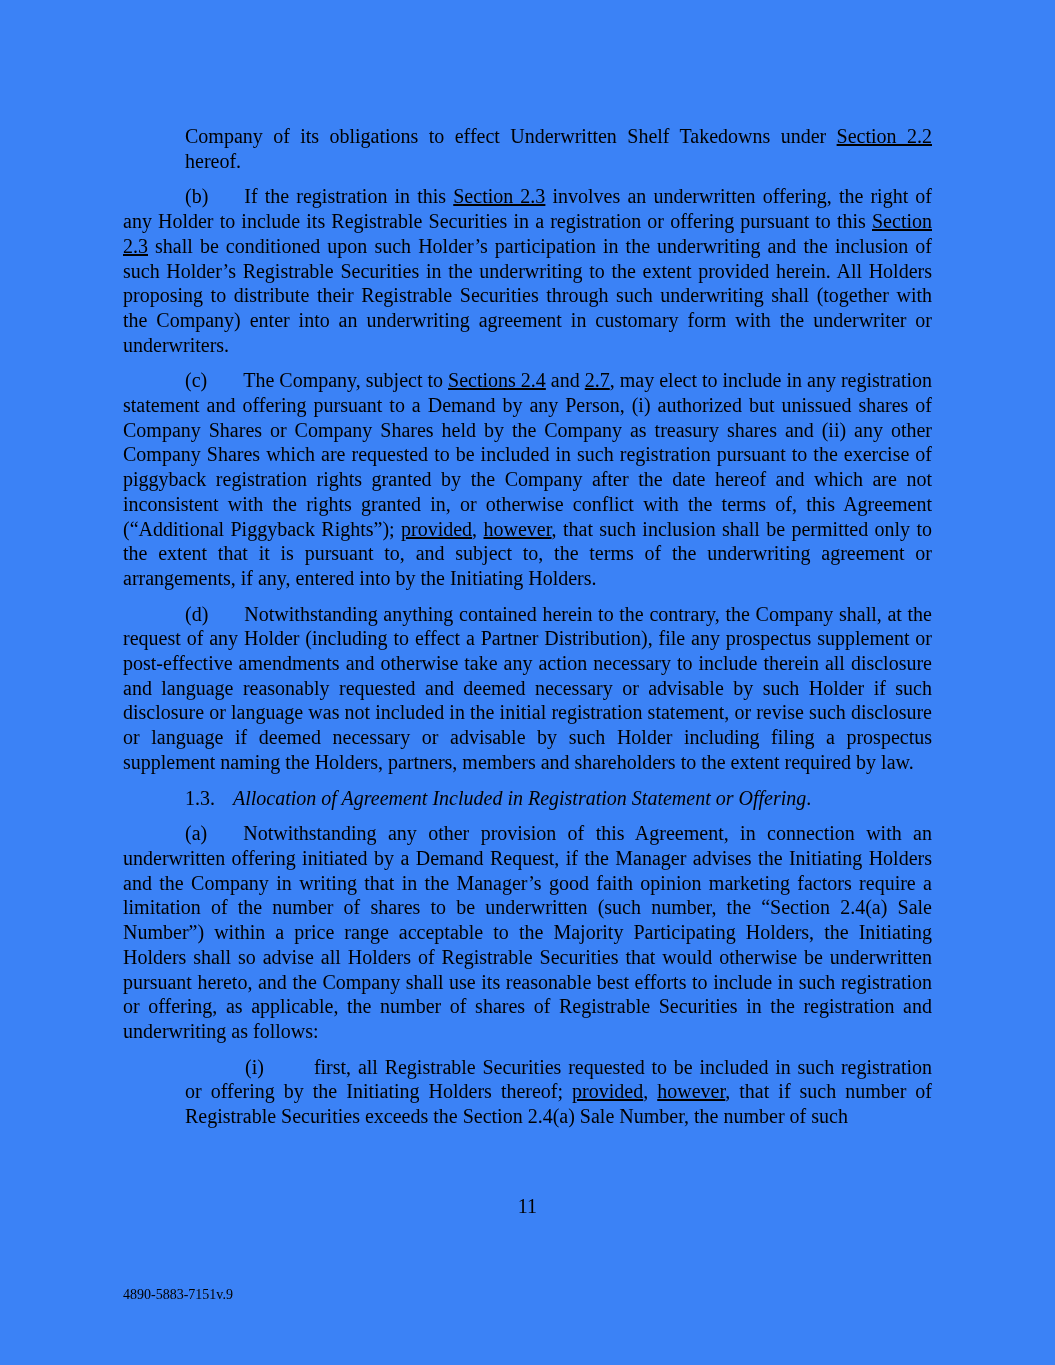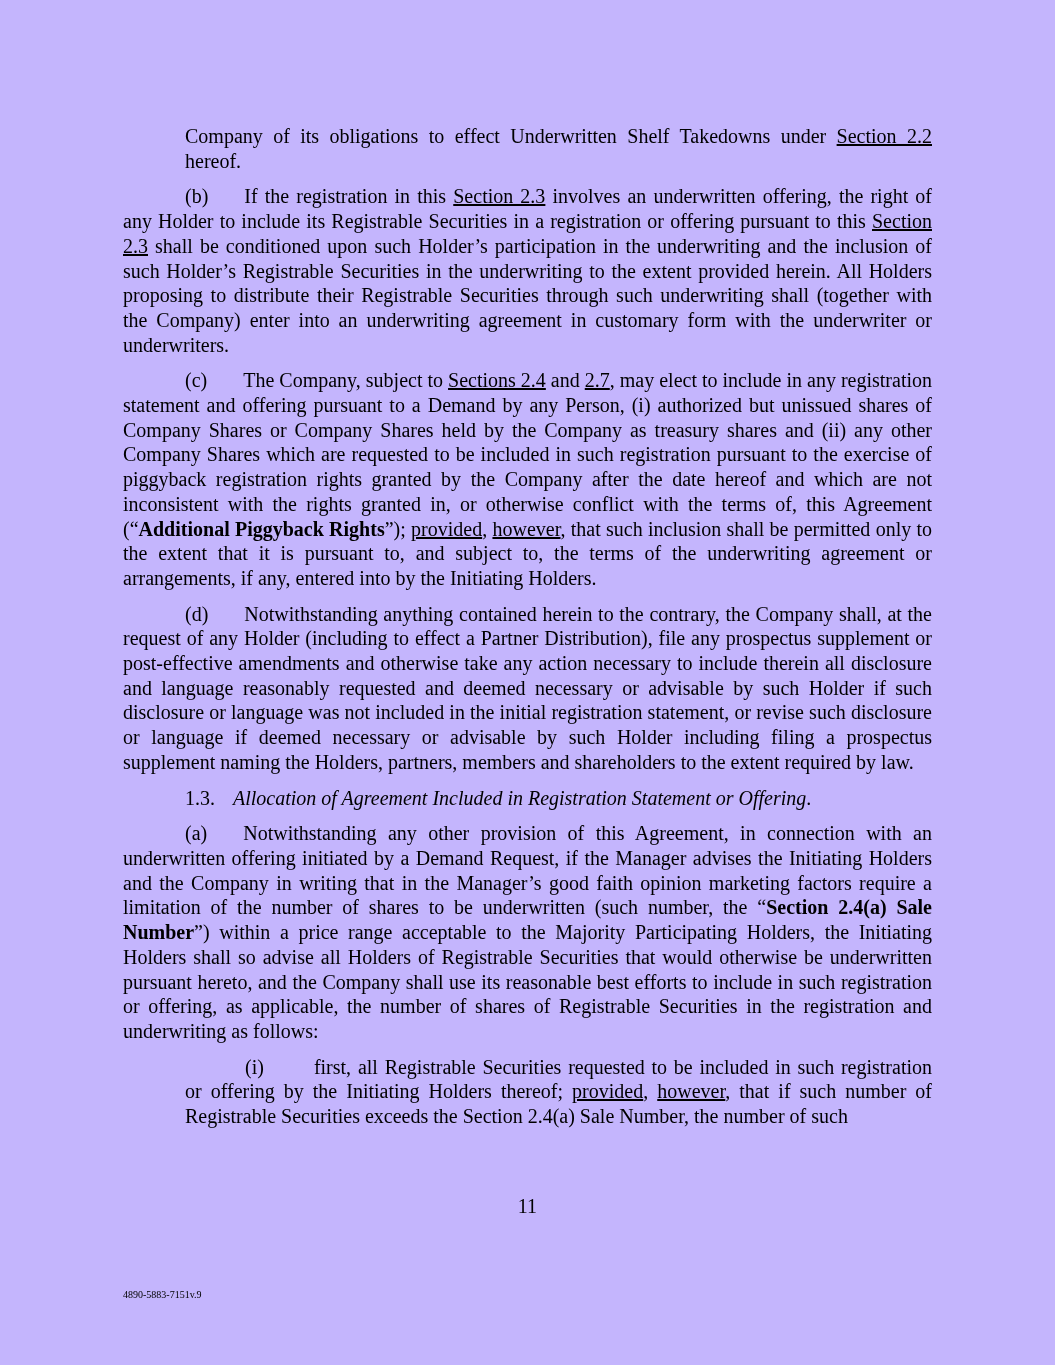--- a/index.html
+++ b/index.html
@@ -11,21 +11,21 @@
     height: 1365px;
     background: #ffffff;
     color: #000000;
     font-family: "Liberation Serif", serif;
     position: relative;
     overflow: hidden;
   }
   .page {
     position: absolute;
     inset: 0;
-    background: #c4b5fd;
+    background: #3b82f6;
   }
   .content {
     position: absolute;
     left: 123px;
     right: 123px;
     top: 124px;
     font-size: 20px;
     line-height: 24.7px;
     text-align: justify;
   }
@@ -52,36 +52,36 @@
   }
   .tab-gap-heading {
     display: inline-block;
     width: 18px;
   }
   .tab-gap-sub {
     display: inline-block;
     width: 50px;
   }
   .run-u { text-decoration: underline; }
-  .run-b { font-weight: bold; }
+  .run-b { font-weight: normal; }
   .run-i { font-style: italic; }
   .page-number {
     position: absolute;
     top: 1194px;
     left: 0;
     width: 1055px;
     text-align: center;
     font-size: 20px;
     line-height: 24.7px;
   }
   .doc-footer {
     position: absolute;
     top: 1286px;
     left: 123px;
-    font-size: 10px;
+    font-size: 14px;
     line-height: 18px;
     text-align: left;
   }
 </style>
 </head>
 <body>
 
 <div class="page">
 
   <div class="content">

